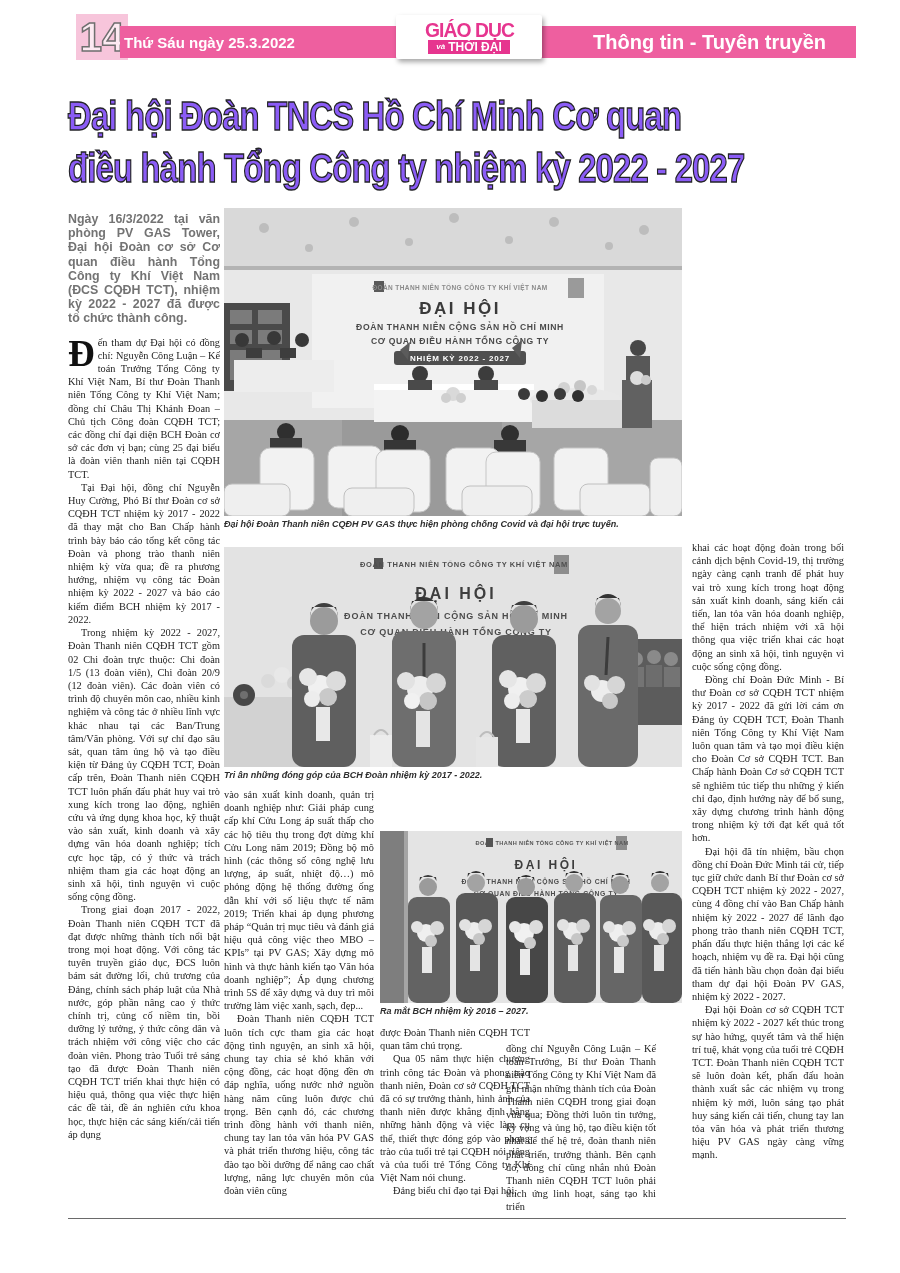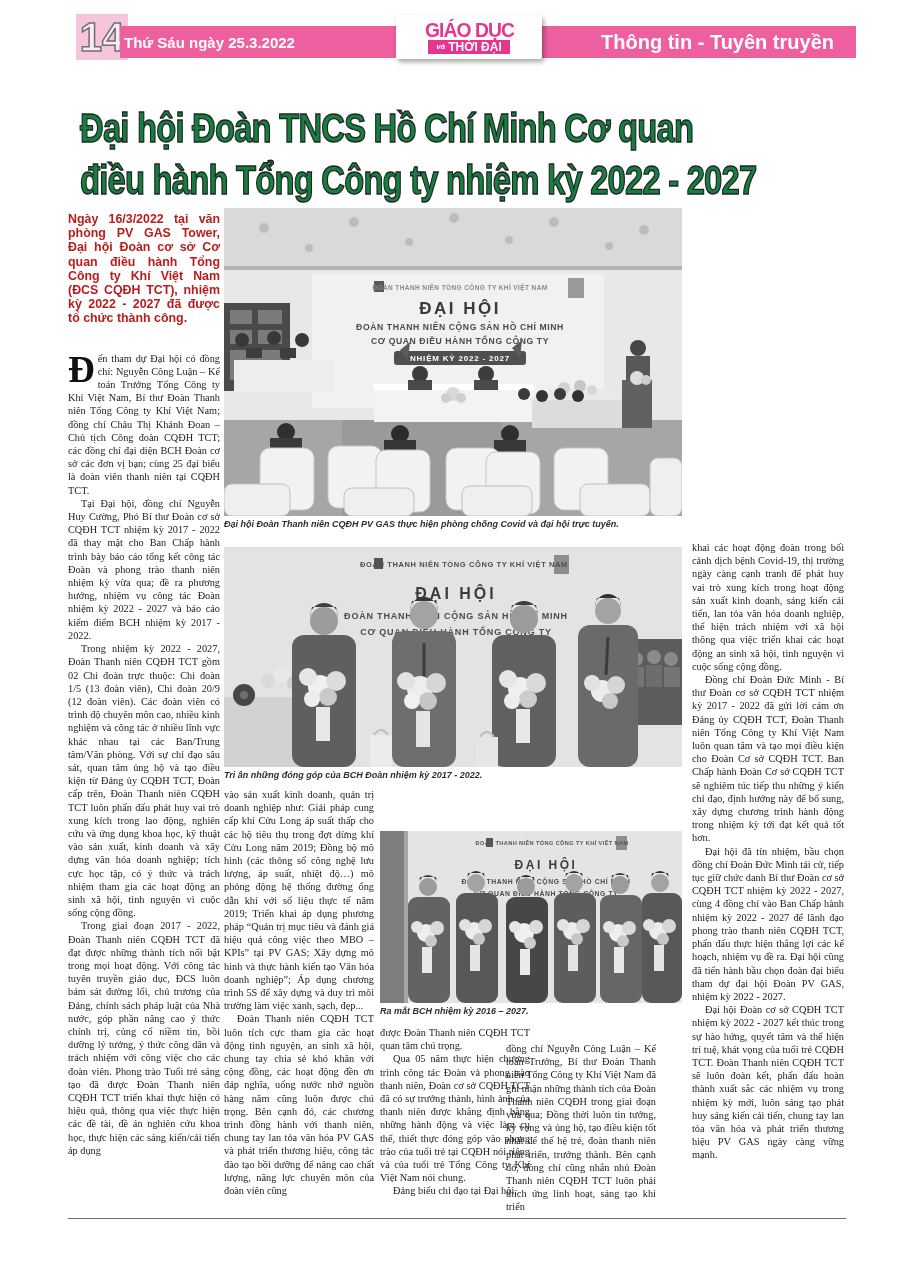--- a/index.html
+++ b/index.html
@@ -9,48 +9,48 @@
   
   .pagenum{position:absolute;left:76px;top:14px;width:52px;height:46px;background:#f7c5db;
            display:flex;align-items:center;justify-content:center;
            font-family:"Liberation Sans",sans-serif;font-weight:bold;font-size:40px;
            color:#fdeaf2;-webkit-text-stroke:1.5px #6f6f6f;}
   .hbar{position:absolute;left:120px;top:26px;width:736px;height:32px;background:#ee5f9f;
         display:flex;align-items:center;justify-content:space-between;}
   .hdate{font-family:"Liberation Sans",sans-serif;font-weight:bold;color:#fff;
          font-size:15px;padding-left:4px;white-space:nowrap;}
   .hsection{font-family:"Liberation Sans",sans-serif;font-weight:bold;color:#fff;
-            font-size:20px;padding-right:22px;white-space:nowrap;}
+            font-size:20px;padding-right:30px;white-space:nowrap;}
   .masthead{position:absolute;left:396px;top:15px;width:146px;height:44px;background:#fff;
             border-radius:2px;box-shadow:2px 3px 5px rgba(0,0,0,.35);z-index:5;
             display:flex;flex-direction:column;align-items:center;justify-content:center;}
   .m-top{font-family:"Liberation Sans",sans-serif;font-weight:bold;font-size:21px;
          color:#e6358f;letter-spacing:-1px;transform:scaleX(.92);line-height:20px;}
   .m-bot{font-family:"Liberation Sans",sans-serif;font-weight:bold;font-size:12px;color:#fff;
          background:#e6358f;border-radius:0;padding:0 8px;line-height:14px;display:flex;
          align-items:center;gap:3px;}
   .m-and{font-size:8px;font-style:italic;}
 
   
-  .headline{position:absolute;left:68px;top:90px;width:800px;margin:12px;
-            font-family:"Liberation Sans",sans-serif;font-weight:bold;color:#15803d;}
+  .headline{position:absolute;left:68px;top:90px;width:800px;margin:0;
+            font-family:"Liberation Sans",sans-serif;font-weight:bold;color:#8b5cf6;}
   .hl{display:inline-block;transform:scaleX(.8);transform-origin:0 50%;white-space:nowrap;
       font-size:41px;line-height:52px;letter-spacing:-1px;-webkit-text-stroke:1.4px #232327;}
 
   
   .col{position:absolute;overflow:hidden;}
   .c1{left:68px; top:212px;width:152px;height:1004px;}
   .c2{left:224px;top:788px;width:150px;height:428px;}
   .c3{left:380px;top:1026px;width:150px;height:190px;}
   .c4{left:506px;top:1026px;width:150px;height:190px;margin-top:16px;}
   .c5{left:692px;top:541px;width:152px;height:675px;}
   .para{margin:0;text-align:justify;font:10.3px/13.2px "Liberation Serif",serif;color:#1c1c1c;}
   .para.indent{text-indent:13px;}
   .para.lead{font-family:"Liberation Sans",sans-serif;font-weight:600;font-size:12.4px;
-             line-height:14.2px;color:#b91c1c;margin-bottom:26px;}
+             line-height:14.2px;color:#737373;margin-bottom:10px;}
   .para.drop{margin-top:2px;}
   .dropcap{float:left;font-family:"Liberation Serif",serif;font-weight:bold;font-size:37px;
            line-height:32px;padding:2px 3px 0 0;color:#111;}
 
   
   figure{margin:0;position:absolute;}
   .ph1{left:224px;top:208px;width:458px;}
   .ph2{left:224px;top:547px;width:458px;}
   .ph3{left:380px;top:831px;width:302px;}
   figure svg{display:block;}

